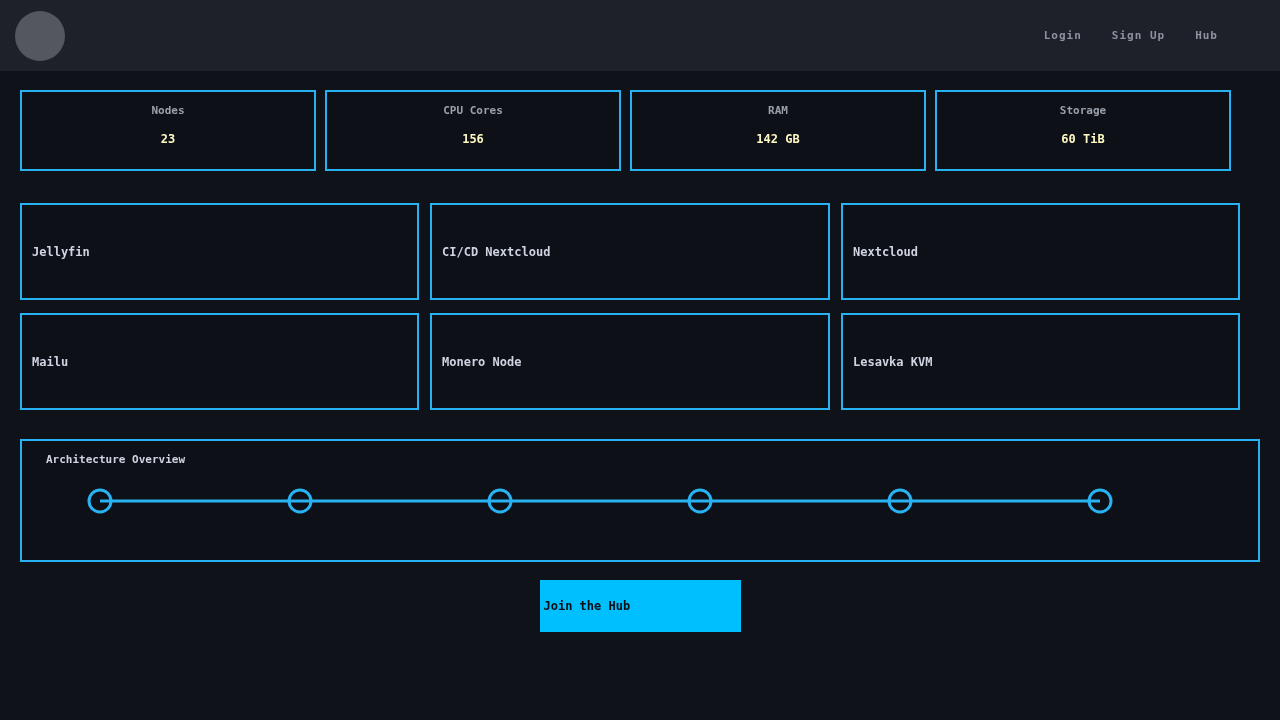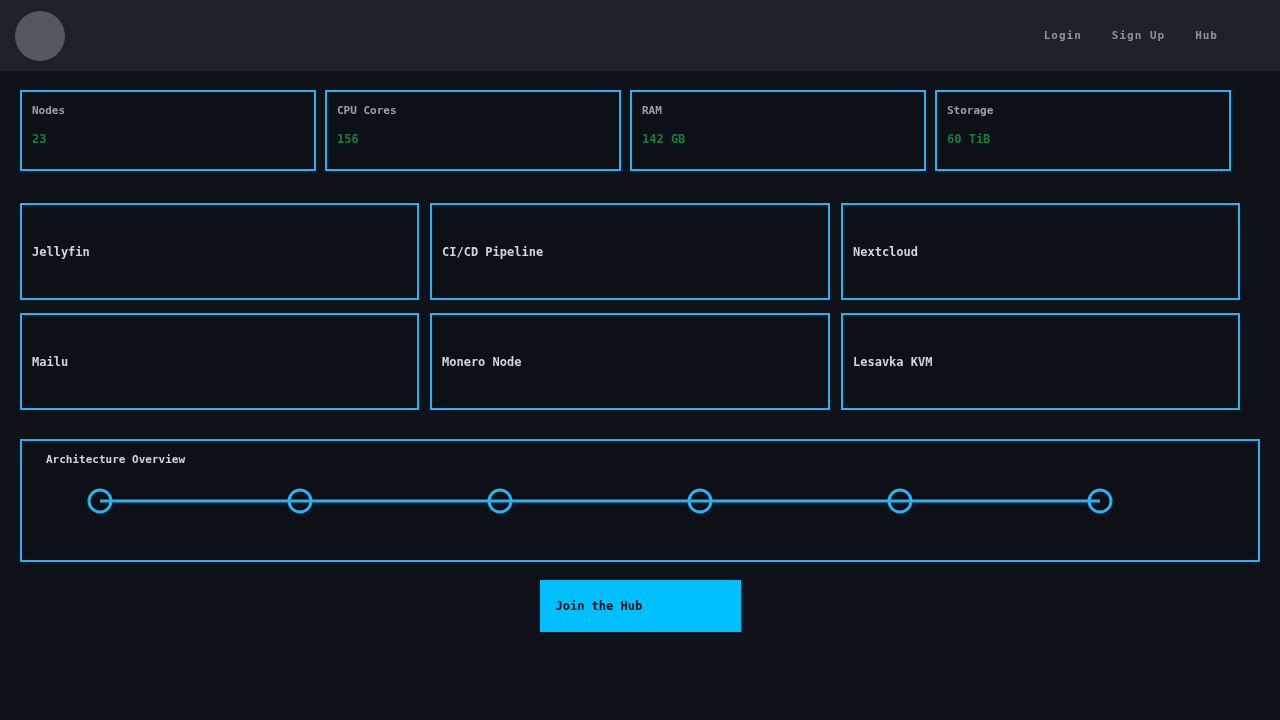--- a/index.html
+++ b/index.html
@@ -37,23 +37,24 @@
   .stats-row{
     display:flex;gap:9px;
     margin:19px 0 0 20px;
     width:1211px;
   }
   .stat-card{
     flex:1;height:81px;
     border:2px solid var(--accent);
     background:var(--card-bg);
     padding:12px 10px;
+    text-align:center;
   }
   .stat-label{font-size:11px;color:#9aa0aa;}
-  .stat-value{font-size:12px;color:#15803d;margin-top:15px;}
+  .stat-value{font-size:12px;color:#fef9c3;margin-top:15px;}
   
   .services-grid{
     display:grid;
     grid-template-columns:399px 400px 399px;
     gap:13px 11px;
     margin:32px 0 0 20px;
     width:1140px;
   }
   .service-card{
     height:97px;
@@ -76,21 +77,21 @@
     font-size:11px;color:#cfd4e2;
   }
   .arch-svg{position:absolute;inset:0;width:100%;height:100%;}
   
   .cta-row{display:flex;justify-content:center;margin-top:18px;}
   .cta-button{
     width:201px;height:52px;
     background:var(--button);
     border:none;cursor:pointer;
     display:flex;align-items:center;
-    padding-left:16px;
+    padding-left:4px;
     font-family:inherit;font-weight:bold;font-size:12px;
     color:#0b0e14;
   }
 </style>
 </head>
 <body>
 
 <header class="navbar">
   <div class="avatar"></div>
   <nav class="nav-links">
@@ -119,21 +120,21 @@
       <div class="stat-label">Storage</div>
       <div class="stat-value">60 TiB</div>
     </div>
   </section>
 
   <section class="services-grid">
     <div class="service-card">
       <span class="service-title">Jellyfin</span>
     </div>
     <div class="service-card">
-      <span class="service-title">CI/CD Pipeline</span>
+      <span class="service-title">CI/CD Nextcloud</span>
     </div>
     <div class="service-card">
       <span class="service-title">Nextcloud</span>
     </div>
     <div class="service-card">
       <span class="service-title">Mailu</span>
     </div>
     <div class="service-card">
       <span class="service-title">Monero Node</span>
     </div>

